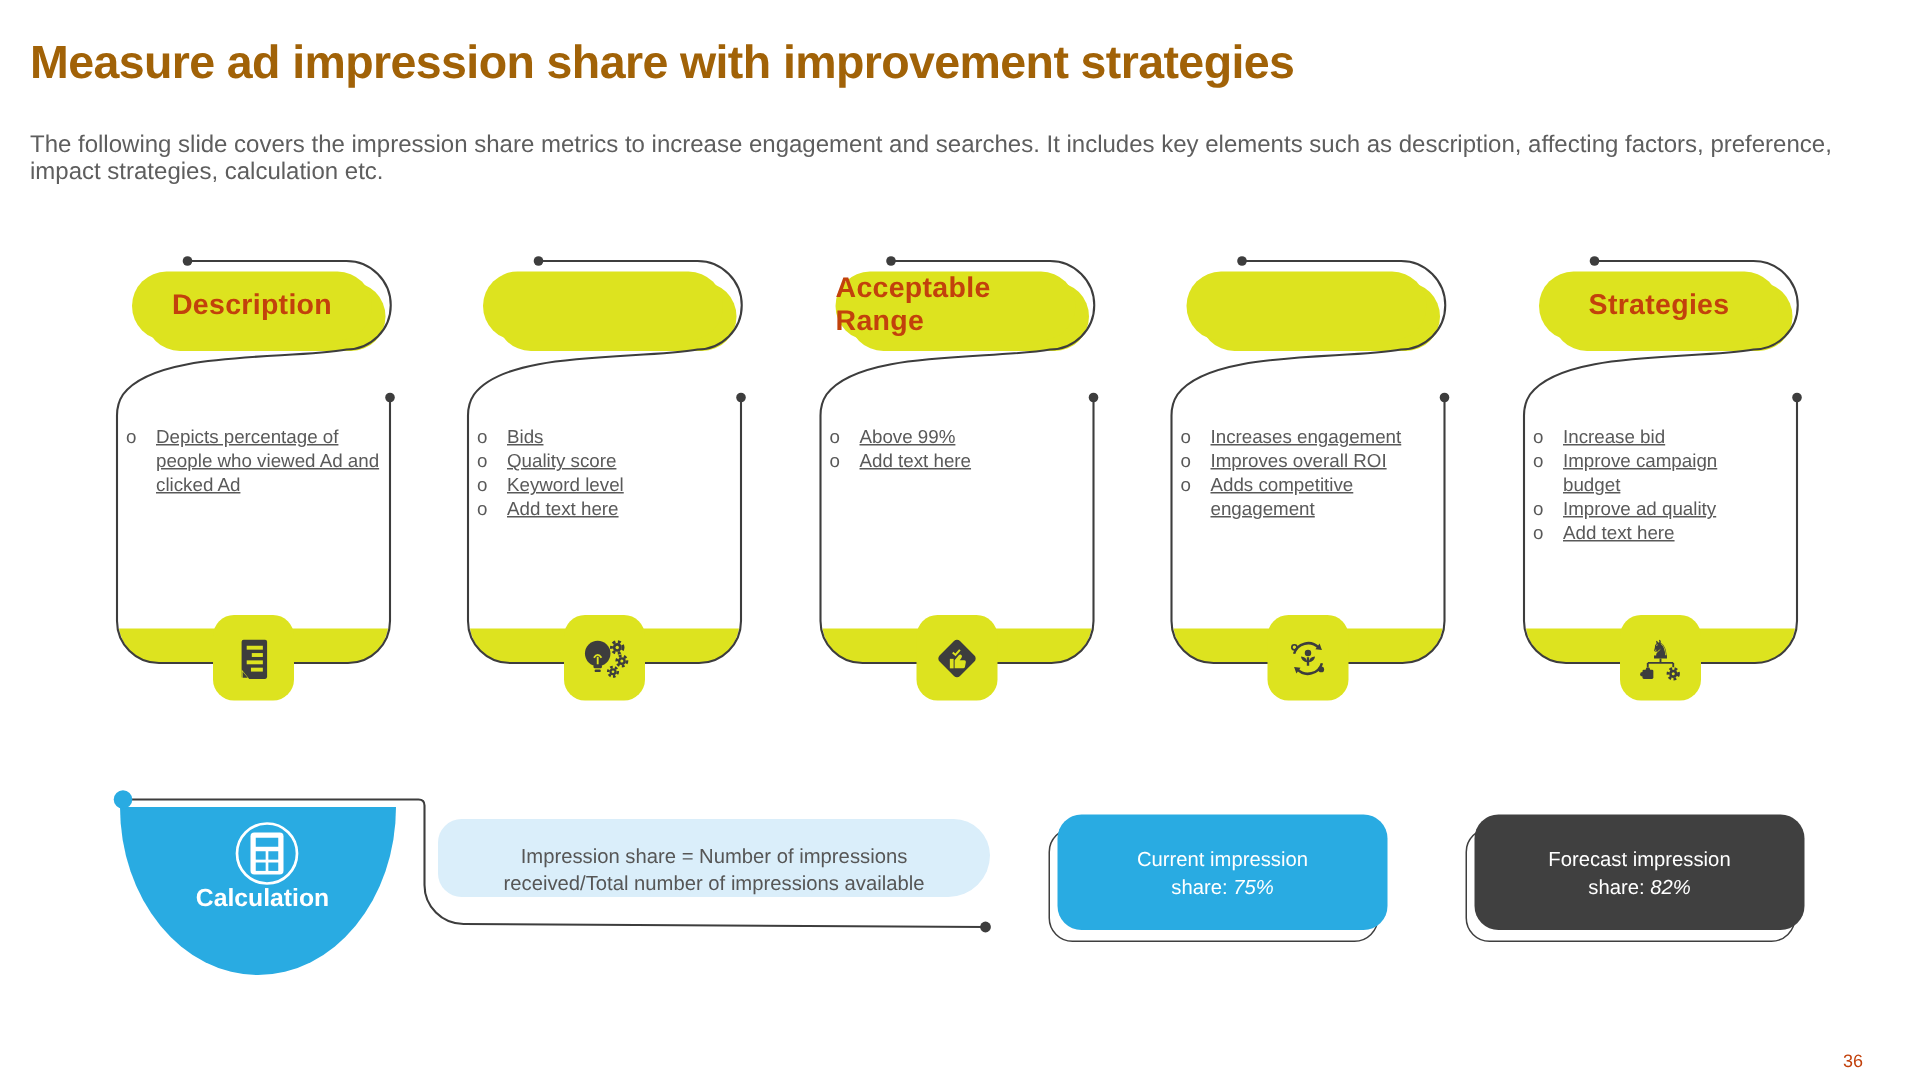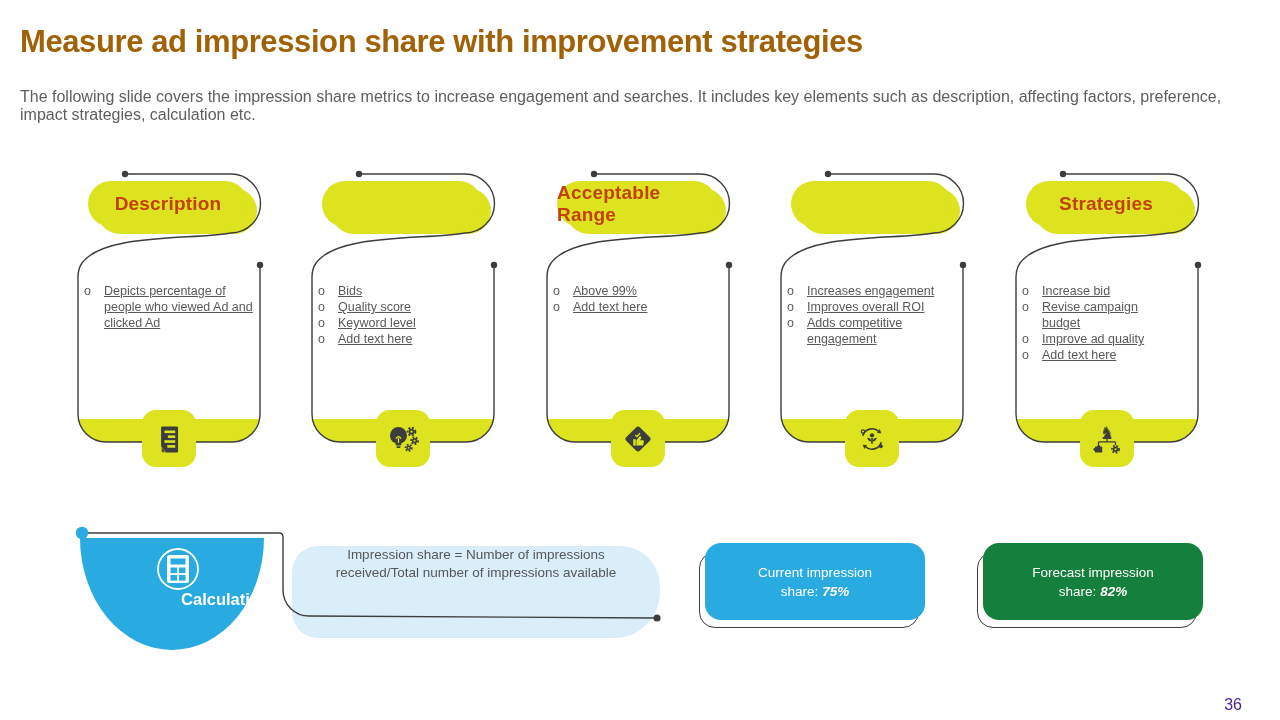--- a/index.html
+++ b/index.html
@@ -15,35 +15,35 @@
               align-items:center;justify-content:center;font-size:19px;font-weight:bold;
               color:#c2410c;letter-spacing:0.2px;}
   .bullets{position:absolute;left:28px;top:120px;width:176px;}
   .bullets .li{display:flex;font-size:12.5px;line-height:16px;color:#595959;}
   .bullets .marker{width:20px;flex:none;text-align:left;padding-left:4px;}
   .bullets .btxt{flex:1;max-width:152px;text-decoration:underline;}
   .icon-badge{position:absolute;left:90px;top:247px;width:54px;height:57px;border-radius:14px;
               display:flex;align-items:center;justify-content:center;z-index:3;}
   
   .bottom-svg{position:absolute;left:60px;top:520px;width:620px;height:145px;z-index:2;}
-  .calc-label{position:absolute;left:80px;top:590px;width:190px;text-align:right;
+  .calc-label{position:absolute;left:80px;top:590px;width:190px;text-align:center;
               font-size:16.5px;font-weight:bold;color:#ffffff;z-index:3;}
-  .formula-box{position:absolute;left:292px;top:546px;width:368px;height:92px;
-               border-radius:26px 40px 46px 26px;display:flex;align-items:flex-start;
+  .formula-box{position:absolute;left:292px;top:546px;width:368px;height:52px;
+               border-radius:26px 40px 46px 26px;display:flex;align-items:flex-end;
                justify-content:center;z-index:1;}
   .formula-text{width:316px;text-align:center;font-size:13.5px;line-height:18px;color:#565656;}
   .metric{position:absolute;top:543px;width:220px;height:77px;}
   .metric .outline{position:absolute;left:-6px;top:9px;width:220px;height:76px;
                    border:1.2px solid #3f3f3f;border-radius:16px;box-sizing:border-box;}
   .metric .fill{position:absolute;left:0;top:0;width:220px;height:77px;border-radius:16px;
                 display:flex;align-items:center;justify-content:center;}
   .metric .mtext{width:152px;text-align:center;font-size:13.5px;line-height:19px;color:#ffffff;}
-  .metric .pct{font-weight:bold;font-style:italic;}
+  .metric .pct{font-weight:normal;font-style:italic;}
   .footer{position:absolute;left:0;right:0;bottom:8px;text-align:center;font-size:10.5px;color:#8c8c8c;}
-  .pagenum{position:absolute;right:38px;bottom:6px;font-size:16px;color:#4c1d95;}
+  .pagenum{position:absolute;right:38px;bottom:6px;font-size:12px;color:#c2410c;}
 </style>
 </head>
 <body>
 
 <div class="slide">
 
   <div class="title">Measure ad impression share with improvement strategies</div>
   <div class="subtitle">The following slide covers the impression share metrics to increase engagement and searches. It includes key elements such as description, affecting factors, preference, impact strategies, calculation etc.</div>
 
   <div class="col" style="left:52px">
@@ -201,21 +201,21 @@
       <circle cx="208" cy="102" r="3.2" fill="#3d3d3d"></circle>
     </svg>
     <div class="pill-label">Strategies</div>
     <div class="bullets">
       <div class="li">
           <span class="marker">o</span>
           <span class="btxt">Increase bid</span>
         </div>
       <div class="li">
           <span class="marker">o</span>
-          <span class="btxt" style="max-width:110px">Revise campaign budget</span>
+          <span class="btxt" style="max-width:110px">Improve campaign budget</span>
         </div>
       <div class="li">
           <span class="marker">o</span>
           <span class="btxt">Improve ad quality</span>
         </div>
       <div class="li">
           <span class="marker">o</span>
           <span class="btxt">Add text here</span>
         </div>
     </div>
@@ -256,19 +256,19 @@
   <div class="calc-label">Calculation</div>
 
   <div class="metric" style="left:705px">
     <div class="outline"></div>
     <div class="fill" style="background:#29abe2">
       <div class="mtext"><span>Current impression share: </span><span class="pct">75%</span></div>
     </div>
   </div>
   <div class="metric" style="left:983px">
     <div class="outline"></div>
-    <div class="fill" style="background:#15803d">
+    <div class="fill" style="background:#404040">
       <div class="mtext"><span>Forecast impression share: </span><span class="pct">82%</span></div>
     </div>
   </div>
 
   <div class="pagenum">36</div>
 </div>
 
 </body></html>

